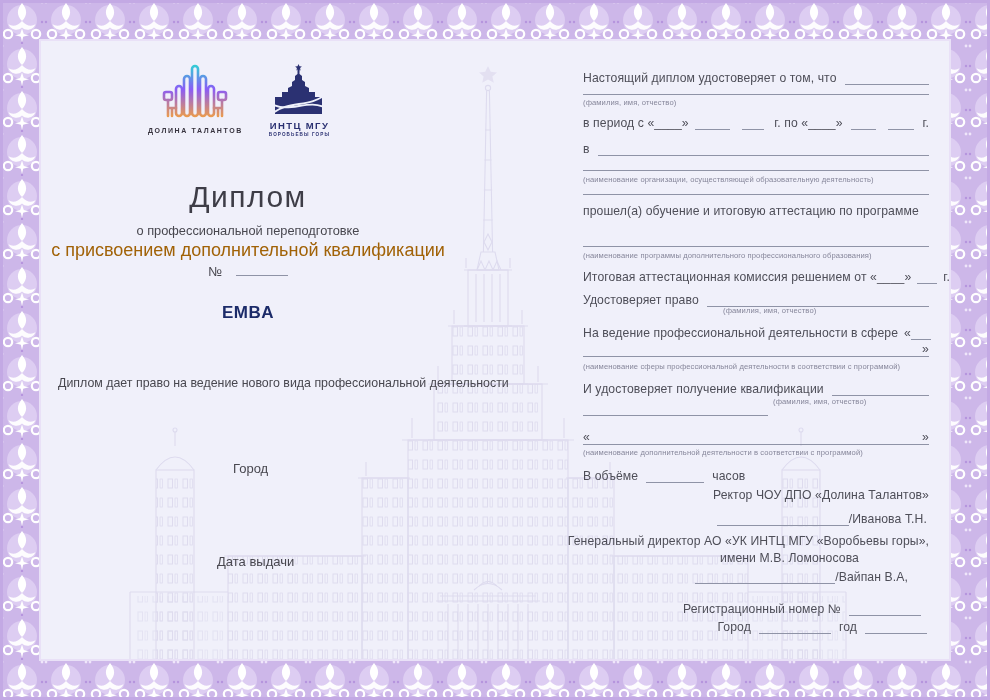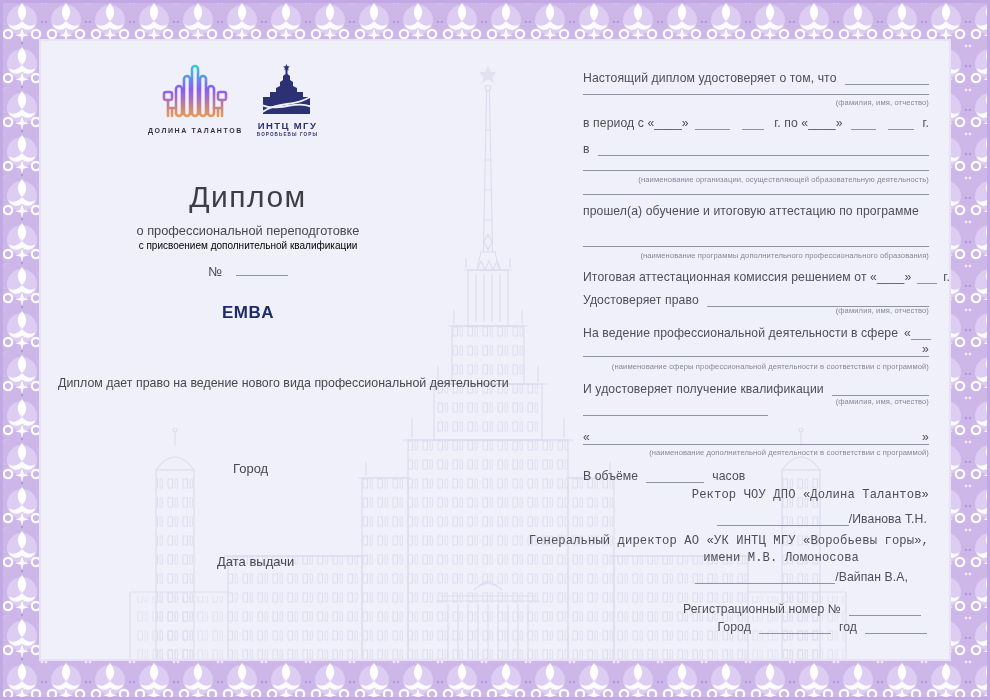--- a/index.html
+++ b/index.html
@@ -3,47 +3,47 @@
 <meta charset="utf-8">
 <style>
   html,body{margin:0;padding:0;background:#dcd3ec;}
   .page{position:relative;width:990px;height:700px;background:#f0f0fa;overflow:hidden;
         font-family:"Liberation Sans",sans-serif;color:#4e4e58;}
   svg.frame,svg.wm{position:absolute;left:0;top:0;}
   svg.wm{pointer-events:none;}
   .content{position:absolute;left:0;top:0;width:990px;height:700px;}
 
   
-  .logos{position:absolute;left:148px;top:64px;display:flex;gap:14px;align-items:flex-start;}
+  .logos{position:absolute;left:148px;top:64px;display:flex;gap:26px;align-items:flex-start;}
   .logo{display:flex;flex-direction:column;align-items:center;}
   .logo-tv-caption{margin-top:7px;font-size:7px;font-weight:bold;letter-spacing:1.6px;color:#37333e;white-space:nowrap;}
   .logo-intc-caption{margin-top:4px;font-size:9.5px;font-weight:bold;letter-spacing:1.4px;color:#2b3172;white-space:nowrap;}
   .logo-intc-sub{font-size:4.6px;font-weight:bold;letter-spacing:1.1px;color:#2b3172;white-space:nowrap;margin-top:1px;}
 
   
   .lt{position:absolute;text-align:center;white-space:nowrap;}
   .l-title{left:30px;top:180px;width:436px;font-size:30px;letter-spacing:1.5px;color:#3e3d47;}
   .l-sub1{left:30px;top:223px;width:436px;font-size:12.8px;color:#48474f;}
-  .l-sub2{left:30px;top:240px;width:436px;font-size:10px;color:#000000;}
+  .l-sub2{left:30px;top:240px;width:436px;font-size:18px;color:#a16207;}
   .l-num{left:30px;top:261px;width:436px;font-size:13px;color:#48474f;}
   .l-prog{left:30px;top:303px;width:436px;font-size:17px;font-weight:bold;letter-spacing:.5px;color:#1c2b69;}
   .l-notes{left:58px;top:374px;width:444px;font-size:12.4px;line-height:18px;color:#48474f;text-align:center;}
   .l-city{left:233px;top:461px;font-size:13px;color:#48474f;text-align:left;}
   .l-date{left:217px;top:554px;font-size:13px;color:#48474f;text-align:left;}
 
   
   .rcol{position:absolute;left:583px;top:70px;width:346px;height:575px;font-size:12.2px;
         letter-spacing:.1px;color:#4e4e58;}
   .r{position:absolute;left:0;right:0;display:flex;align-items:flex-end;white-space:nowrap;}
   .r .t{line-height:14px;}
   .bl{display:inline-block;height:14px;border-bottom:1.2px solid #8f93a6;}
   .fill{flex:1;min-width:20px;}
   .hr{position:absolute;left:0;right:0;height:0;border-bottom:1.2px solid #8f93a6;}
-  .cap{position:absolute;left:0;right:0;font-size:7.6px;color:#86869a;text-align:right;white-space:nowrap;}
-  .rr{position:absolute;text-align:left;white-space:nowrap;font-family:Liberation Mono, monospace;}
+  .cap{position:absolute;left:0;right:0;font-size:7.6px;color:#86869a;text-align:left;white-space:nowrap;}
+  .rr{position:absolute;text-align:left;white-space:nowrap;}
   .ml6{margin-left:6px;} .ml8{margin-left:8px;} .ml10{margin-left:10px;} .ml12{margin-left:12px;}
 </style>
 </head>
 <body>
 
 <div class="page">
 
   <svg class="wm" width="990" height="700" viewBox="0 0 990 700">
     <defs>
       <pattern id="win" width="15" height="19" patternUnits="userSpaceOnUse">

